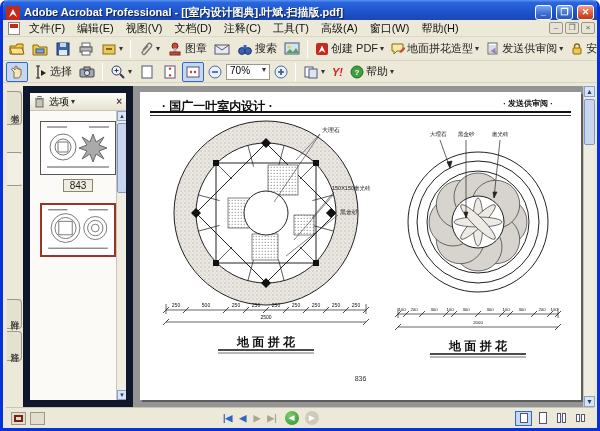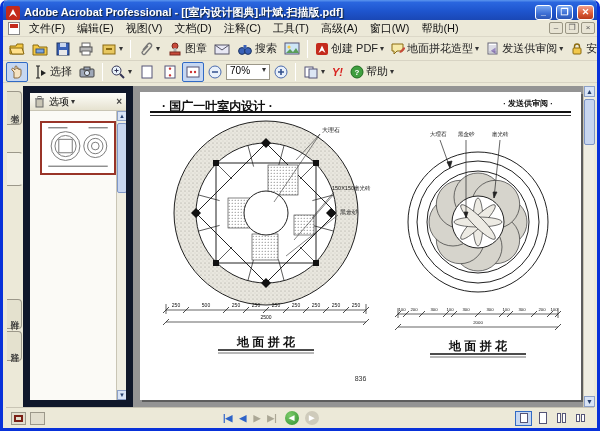--- a/index.html
+++ b/index.html
@@ -354,20 +354,33 @@
         <span class="opts">
           <span>选项</span>
           <span class="drop">▾</span>
           </span>
         <span class="panel-close">×</span>
       </div>
       <div class="thumb-list">
 
 
 
+        <div class="thumb-item">
+          <div class="thumb-box">
+            <svg width="74" height="50" viewBox="0 0 74 50">
+              <path d="M6 5h20M48 5h20M6 45h62" stroke="#555"></path>
+              <g stroke="#777" fill="none">
+                  <circle cx="22" cy="25" r="13"></circle>
+                  <circle cx="22" cy="25" r="8"></circle>
+                  <rect x="17" y="20" width="10" height="10"></rect>
+                </g>
+              <path d="M52 12l3 8 8-5-5 8 8 3-8 3 5 8-8-5-3 8-3-8-8 5 5-8-8-3 8-3-5-8 8 5z" fill="#aaa" stroke="#666"></path>
+            </svg></div>
+          <span class="thumb-label">843</span>
+        </div>
 
         <div class="thumb-item selected">
           <div class="thumb-box">
             <svg width="72" height="48" viewBox="0 0 74 50">
               <path d="M6 5h20M48 5h20M6 45h62" stroke="#555"></path>
               <g stroke="#777" fill="none">
                   <circle cx="24" cy="24" r="15"></circle>
                   <circle cx="24" cy="24" r="11"></circle>
                   <rect x="17" y="17" width="14" height="14"></rect>
                   <circle cx="55" cy="24" r="12"></circle>

